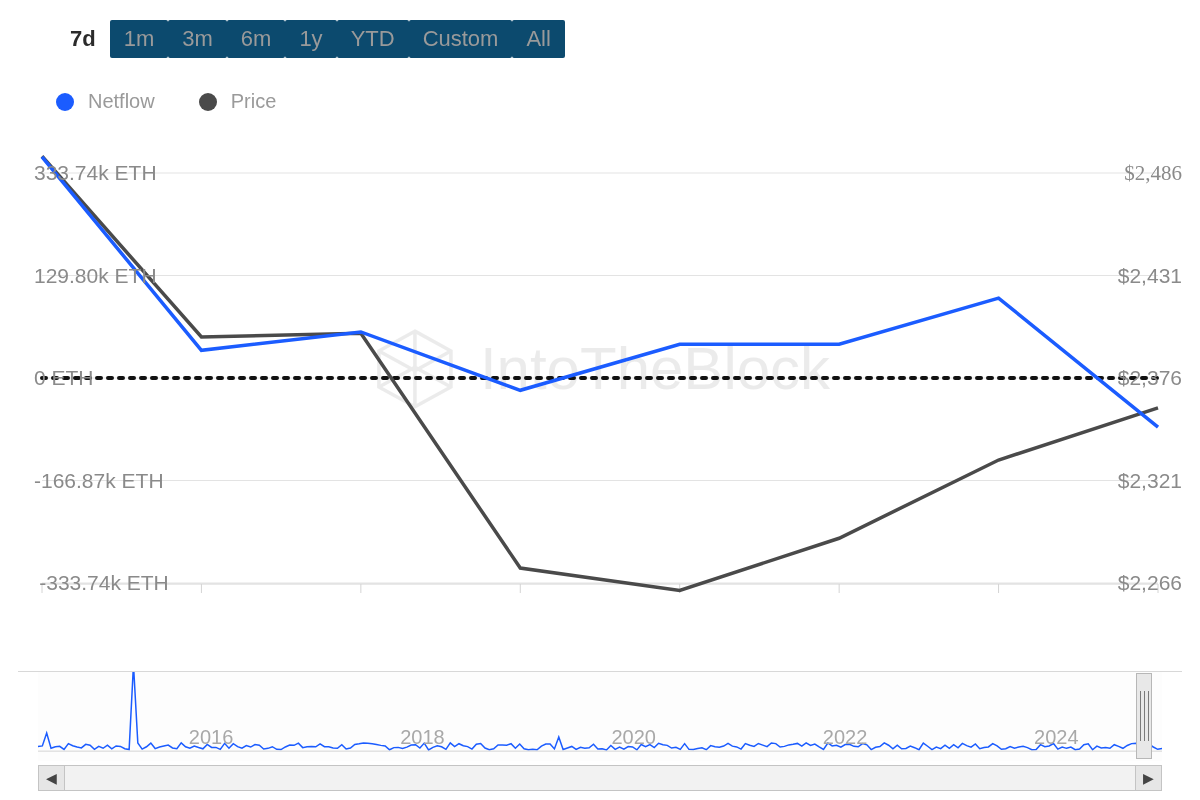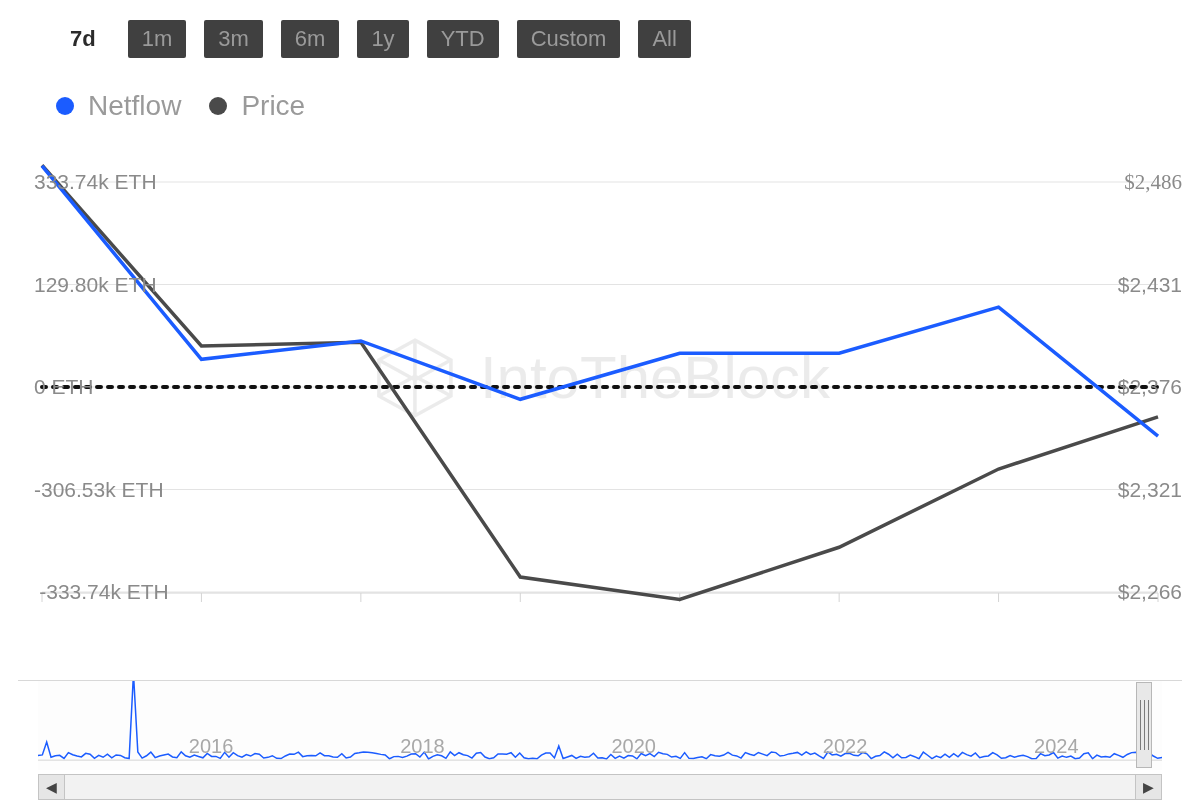--- a/index.html
+++ b/index.html
@@ -7,42 +7,42 @@
     margin: 0;
     font-family: -apple-system, "Segoe UI", "Lucida Grande", sans-serif;
     background: #fff;
     color: #555;
     width: 1200px;
     height: 800px;
     overflow: hidden;
   }
   .range-tabs {
     display: flex;
-    gap: 18px;
+    gap: 0;
     padding: 20px 0 0 56px;
   }
   .range-tab {
-    background: #404040;
+    background: #0c4a6e;
     color: #9a9a9a;
     font-size: 22px;
     padding: 6px 14px;
     border-radius: 2px;
     cursor: pointer;
   }
   .range-tab.active {
     background: transparent;
     color: #2b2b2b;
     font-weight: 700;
   }
   .legend {
     display: flex;
     align-items: flex-start;
-    gap: 28px;
+    gap: 44px;
     padding: 32px 0 0 56px;
-    font-size: 28px;
+    font-size: 20px;
     color: #9a9a9a;
   }
   .legend-item { display: flex; align-items: center; gap: 14px; }
   .swatch {
     width: 18px; height: 18px; border-radius: 50%;
   }
   .swatch.blue  { background: #1b5cff; }
   .swatch.gray  { background: #4a4a4a; }
 
   .chart-wrap {
@@ -180,21 +180,21 @@
       <line x1="1140" y1="431" x2="1140" y2="440" stroke="#d4d4d4" stroke-width="1"></line>
       <line x1="24" y1="225" x2="1140" y2="225" stroke="#111" stroke-width="4" stroke-dasharray="4 7" stroke-linecap="round"></line>
       <path d="M 24 3.2272727272726875 L 183.42857142857142 184 L 342.85714285714283 180.27272727272725 L 502.2857142857143 415.09090909090907 L 661.7142857142857 437.45454545454544 L 821.1428571428571 385.27272727272725 L 980.5714285714286 307 L 1140 254.81818181818184" fill="none" stroke="#4a4a4a" stroke-width="3.5"></path>
       <path d="M 24 3.8697788697788695 L 183.42857142857142 197.35872235872236 L 342.85714285714283 178.93120393120392 L 502.2857142857143 237.28501228501227 L 661.7142857142857 191.2162162162162 L 821.1428571428571 191.2162162162162 L 980.5714285714286 145.14742014742012 L 1140 274.1400491400491" fill="none" stroke="#1b5cff" stroke-width="3.5"></path>
     </svg>
 
   <div class="y-left-labels" id="yL">
       <div class="ylab" style="top: 20px;">333.74k ETH</div>
       <div class="ylab" style="top: 122.5px;">129.80k ETH</div>
       <div class="ylab" style="top: 225px;">0 ETH</div>
-      <div class="ylab" style="top: 327.5px;">-306.53k ETH</div>
+      <div class="ylab" style="top: 327.5px;">-166.87k ETH</div>
       <div class="ylab" style="top: 430px; text-align: center;">-333.74k ETH</div>
     </div>
   <div class="y-right-labels" id="yR">
       <div class="ylab" style="top: 20px; font-family: Liberation Serif, serif;">$2,486</div>
       <div class="ylab" style="top: 122.5px;">$2,431</div>
       <div class="ylab" style="top: 225px;">$2,376</div>
       <div class="ylab" style="top: 327.5px;">$2,321</div>
       <div class="ylab" style="top: 430px;">$2,266</div>
     </div>
 </div>

